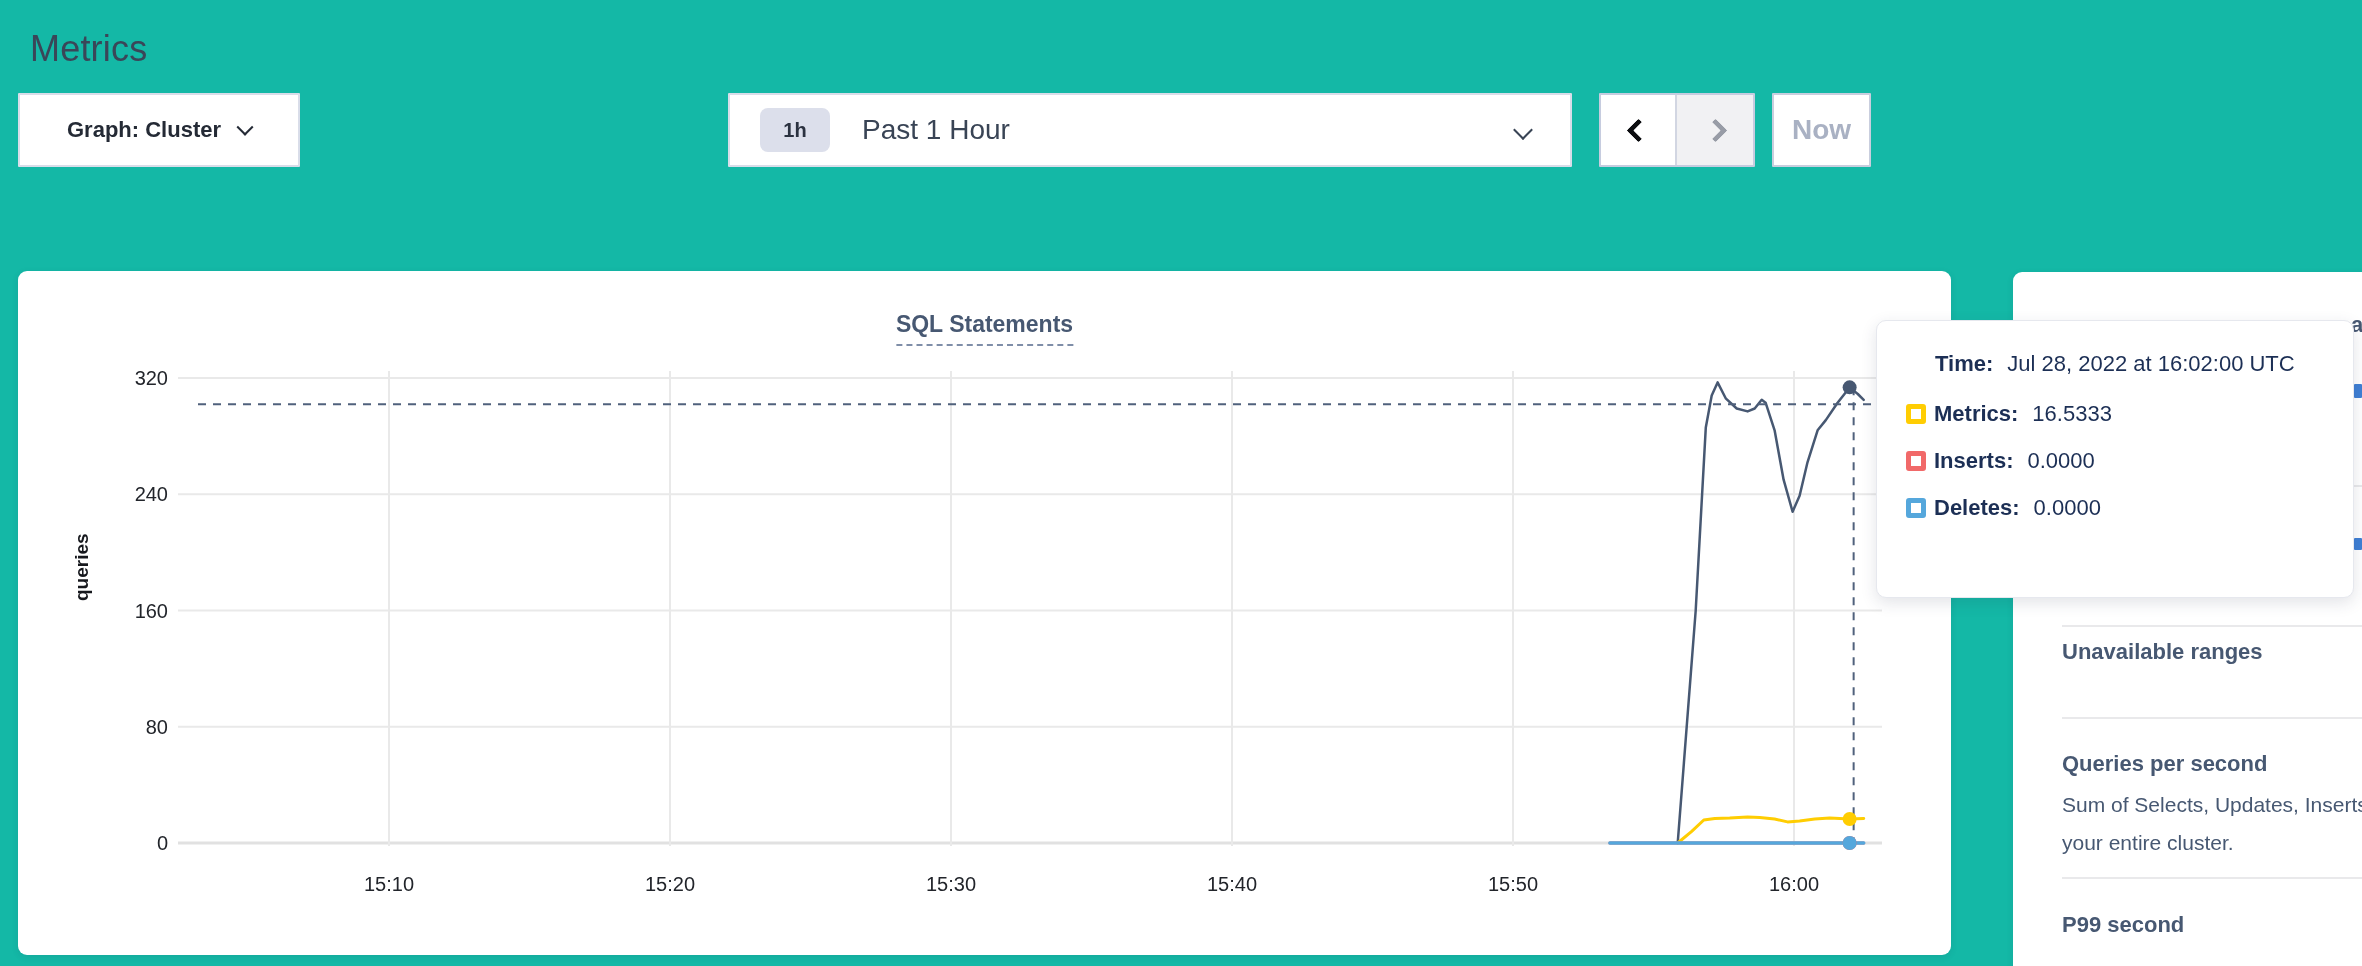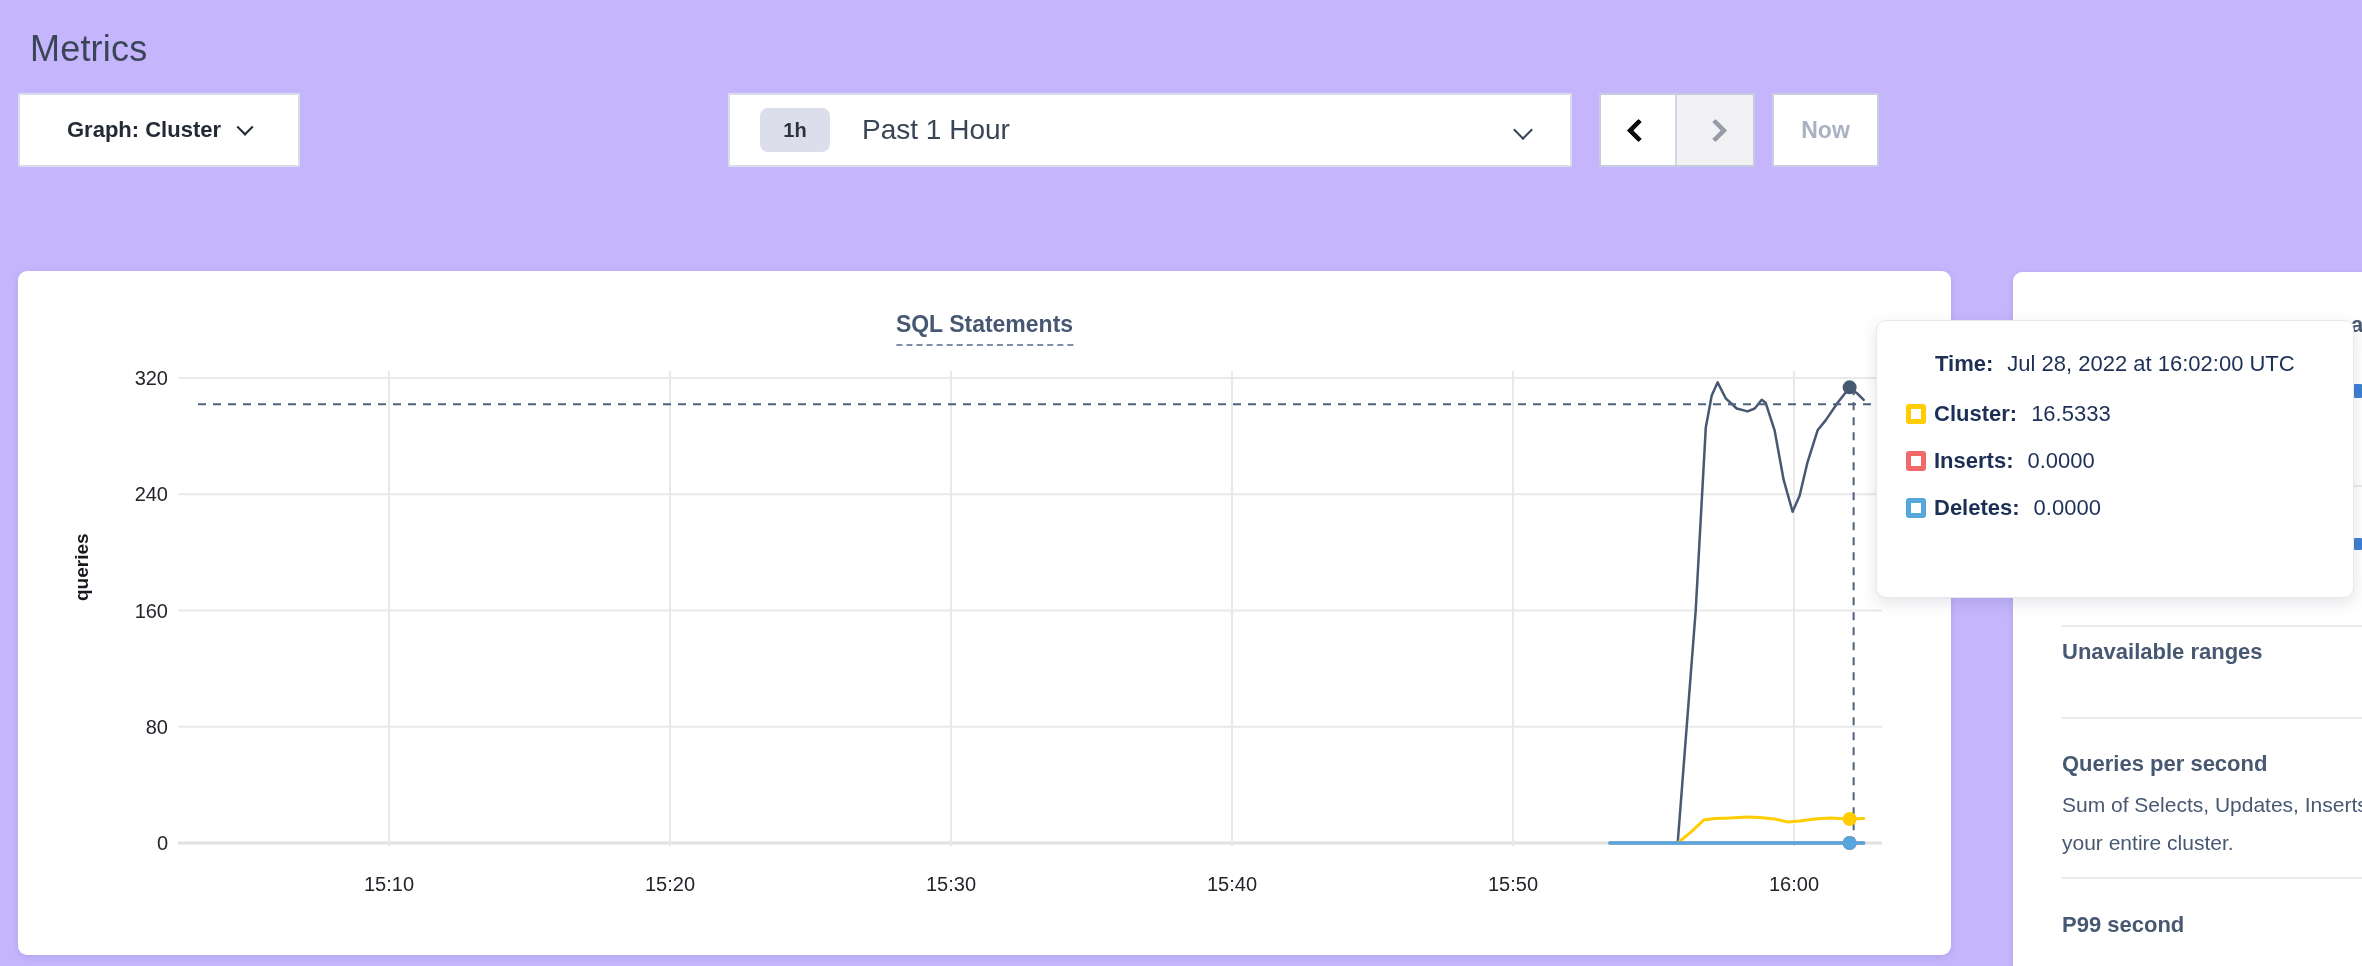--- a/index.html
+++ b/index.html
@@ -1,17 +1,17 @@
 <!DOCTYPE html>
 <html><head>
 <meta charset="utf-8">
 <style>
   html,body{margin:0;padding:0;}
   body{font-family:"Liberation Sans",sans-serif;background:#f4f6fa;}
-  .screen{position:relative;width:2362px;height:966px;overflow:hidden;background:#c4b5fd;}
+  .screen{position:relative;width:2362px;height:966px;overflow:hidden;background:#14b8a6;}
 
   
   .page-title{position:absolute;left:30px;top:4px;font-size:36px;font-weight:500;color:#3a4658;letter-spacing:.2px;}
 
   
   .ctl{position:absolute;top:93px;height:74px;background:#fff;border:2px solid #d9dde9;border-radius:1px;box-sizing:border-box;display:flex;align-items:center;justify-content:center;cursor:pointer;}
   .dd-label{font-size:22px;font-weight:700;color:#242a35;}
   .chev{display:inline-block;box-sizing:border-box;}
   .chev-down{width:12px;height:12px;border-right:2.5px solid #242a35;border-bottom:2.5px solid #242a35;transform:rotate(45deg) translate(-2px,-2px);margin-left:18px;}
   .dd-graph{left:18px;width:282px;}
@@ -19,21 +19,21 @@
   .time-select{left:728px;width:844px;justify-content:flex-start;}
   .range-badge{margin-left:30px;width:70px;height:44px;border-radius:8px;background:#dcdfeb;color:#2b3240;font-size:20px;font-weight:700;display:flex;align-items:center;justify-content:center;}
   .range-label{margin-left:32px;font-size:28px;font-weight:400;color:#394455;}
   .time-chev{position:absolute;right:40px;width:14px;height:14px;border-right:2px solid #394455;border-bottom:2px solid #394455;transform:rotate(45deg);margin:0;}
   .nav-group{left:1599px;width:156px;padding:0;overflow:hidden;border-color:#c6ccdf;justify-content:flex-start;}
   .nav-half{width:78px;height:100%;display:flex;align-items:center;justify-content:center;box-sizing:border-box;}
   .nav-prev{background:#fff;border-right:2px solid #d2d6e2;}
   .nav-next{background:#f1f1f3;}
   .chev-left{width:17px;height:17px;border-bottom:5px solid #0c0d10;border-left:5px solid #0c0d10;transform:rotate(45deg);border-radius:2px;}
   .chev-right{width:17px;height:17px;border-top:5px solid #989ca6;border-right:5px solid #989ca6;transform:rotate(45deg);border-radius:2px;}
-  .now-btn{left:1772px;width:107px;border-color:#c9cede;color:#a9b1c3;font-size:23px;font-weight:600;background:#fff;}
+  .now-btn{left:1772px;width:99px;border-color:#c9cede;color:#a9b1c3;font-size:28px;font-weight:600;background:#fff;}
 
   
   .card{position:absolute;background:#fff;border-radius:9px;box-shadow:0 2px 7px rgba(34,44,72,.10);}
   .chart-card{left:18px;top:271px;width:1933px;height:684px;z-index:1;}
   .sidebar-card{left:2013px;top:272px;width:400px;height:780px;z-index:2;}
 
   
   .chart-title{position:absolute;left:50%;top:40px;transform:translateX(-50%);font-size:23px;font-weight:700;color:#475872;border-bottom:2px dashed #7f8ea8;padding-bottom:6px;white-space:nowrap;}
   .tick{font-family:"Liberation Sans",sans-serif;font-size:20px;fill:#22252b;}
   .ylab{font-family:"Liberation Sans",sans-serif;font-size:19px;font-weight:700;fill:#16181d;}
@@ -139,21 +139,21 @@
     <div class="sb-heading" style="top:640px;">P99 second</div>
   </div>
 
   <div class="tooltip">
     <div class="tt-time">
       <span class="lb">Time:</span><span class="vl">Jul 28, 2022 at 16:02:00 UTC</span>
     </div>
     <div id="tt-rows">
         <div class="tt-row">
           <span class="sw" style="border-color: rgb(255, 205, 2);"></span>
-          <span class="lb">Cluster:</span>
+          <span class="lb">Metrics:</span>
           <span class="vl">16.5333</span>
         </div>
         <div class="tt-row">
           <span class="sw" style="border-color: rgb(241, 105, 105);"></span>
           <span class="lb">Inserts:</span>
           <span class="vl">0.0000</span>
         </div>
         <div class="tt-row">
           <span class="sw" style="border-color: rgb(85, 167, 220);"></span>
           <span class="lb">Deletes:</span>

